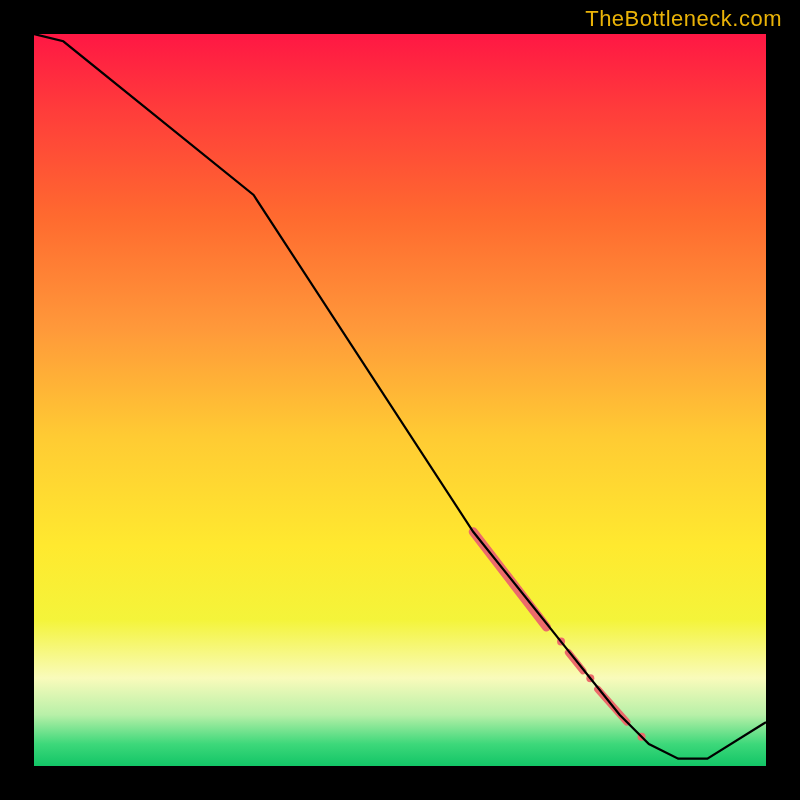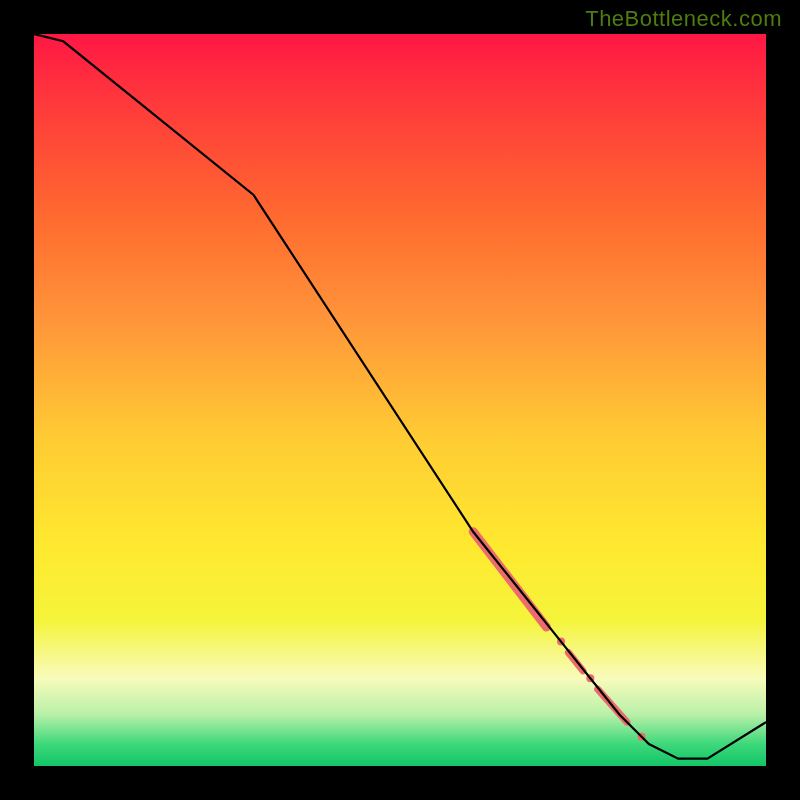--- a/index.html
+++ b/index.html
@@ -10,21 +10,21 @@
     height: 800px;
     overflow: hidden;
     position: relative;
   }
   .watermark {
     position: absolute;
     top: 6px;
     right: 18px;
     font-family: Arial, sans-serif;
     font-size: 22px;
-    color: #4d7c0f;
+    color: #eab308;
     font-weight: 400;
     z-index: 10;
     letter-spacing: 0.5px;
   }
   .plot-area {
     position: absolute;
     left: 34px;
     top: 34px;
     width: 732px;
     height: 732px;

